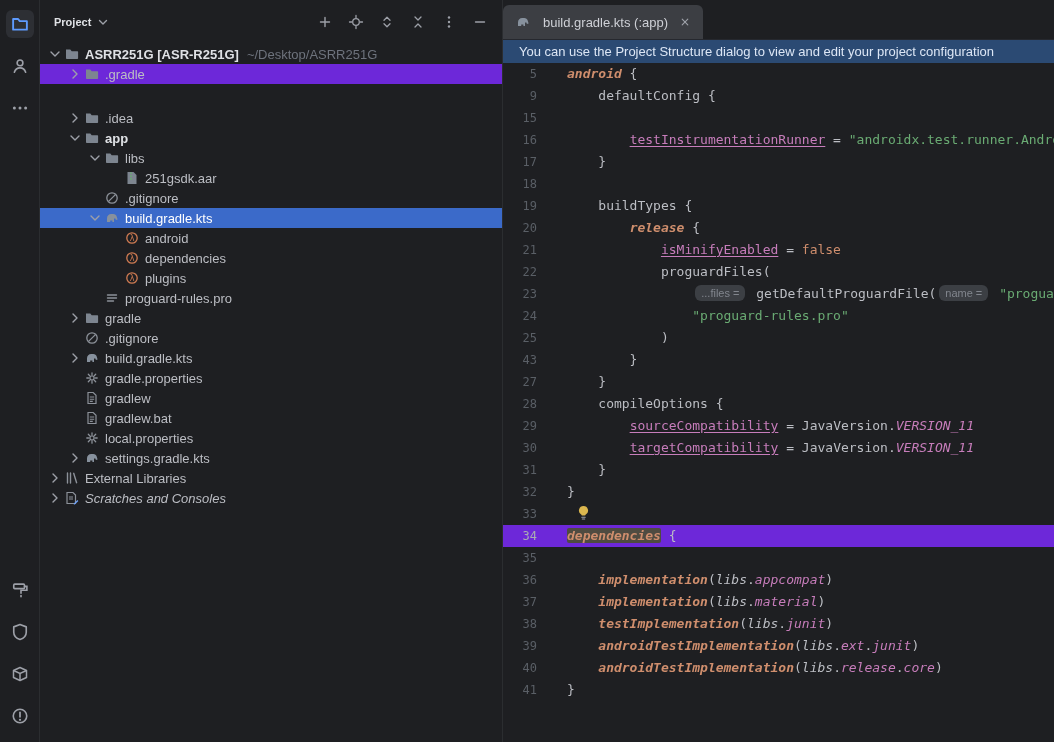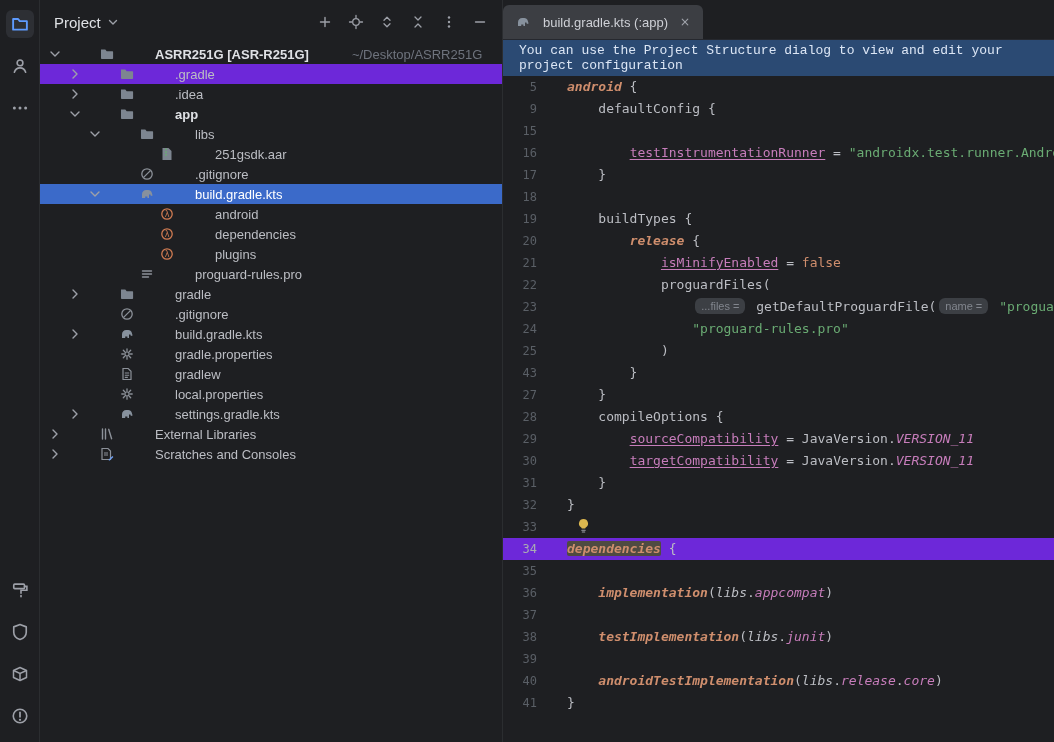--- a/index.html
+++ b/index.html
@@ -14,49 +14,49 @@
   .tw-bottom{margin-top:auto;}
   .tw-btn{width:28px;height:28px;display:flex;align-items:center;justify-content:center;
     border-radius:6px;cursor:pointer;}
   .tw-btn.active{background:#2d2f34;}
 
   
   .project-panel{width:463px;box-sizing:border-box;flex-shrink:0;background:#1e1f22;
     border-right:1px solid #2b2d30;display:flex;flex-direction:column;}
   .pp-header{height:44px;flex-shrink:0;display:flex;align-items:center;
     padding:0 12px 0 14px;box-sizing:border-box;}
-  .pp-title{color:#dfe1e5;font-weight:400;font-size:15px;text-align:right;}
+  .pp-title{color:#dfe1e5;font-weight:700;font-size:11px;text-align:right;}
   .pp-caret{margin-left:4px;display:flex;align-items:center;}
   .pp-tools{margin-left:auto;display:flex;align-items:center;gap:11px;}
   .pp-tool{width:20px;height:20px;display:flex;align-items:center;justify-content:center;
     border-radius:4px;cursor:pointer;}
 
   .tree{flex:1;overflow:hidden;font-size:13px;color:#bcbec4;}
-  .tree-row{height:20px;display:flex;align-items:center;white-space:nowrap;cursor:pointer;gap:35px;}
+  .tree-row{height:20px;display:flex;align-items:center;white-space:nowrap;cursor:pointer;}
   .tree-row.hover{background:#6d28d9;}
   .tree-row.selected{background:#3b6ac9;color:#ffffff;}
   .chev{width:18px;height:16px;flex-shrink:0;display:flex;align-items:center;justify-content:center;}
   .chev.expanded svg{transform:rotate(90deg);}
   .t-icon{width:16px;height:16px;flex-shrink:0;margin-right:5px;display:flex;
     align-items:center;justify-content:center;}
   .t-label.bold{font-weight:700;color:#dfe1e5;}
   .tree-row.selected .t-label,.tree-row.selected .t-label.bold{color:#ffffff;}
   .suffix{color:#6e737d;margin-left:8px;}
 
   
   .editor-area{flex:1;min-width:0;display:flex;flex-direction:column;background:#1e1f22;}
   .tabbar{height:40px;flex-shrink:0;display:flex;align-items:flex-end;background:#1e1f22;
     border-bottom:1px solid #26282e;box-sizing:border-box;}
   .tab{height:34px;display:flex;align-items:center;gap:7px;padding:0 10px 0 12px;
     background:#3c3e43;border-radius:6px 6px 0 0;font-size:13px;color:#ced0d6;cursor:pointer;}
   .tab-close{width:16px;height:16px;display:flex;align-items:center;justify-content:center;
     margin-left:2px;border-radius:3px;cursor:pointer;}
 
-  .banner{height:36px;flex-shrink:0;background:#2b4a73;color:#dce6f5;display:flex;
-    align-items:center;padding:0 16px;font-size:13px;font-family:Liberation Mono, monospace;}
+  .banner{height:23px;flex-shrink:0;background:#2b4a73;color:#dce6f5;display:flex;
+    align-items:center;padding:0 16px;font-size:13px;}
 
   .code{flex:1;overflow:hidden;font-family:"DejaVu Sans Mono","Liberation Mono",monospace;
     font-size:13px;line-height:22px;}
   .cl{height:22px;display:flex;white-space:pre;}
   .cl.caret{background:#6d28d9;align-items:center;}
   .gut{width:46px;flex-shrink:0;box-sizing:border-box;text-align:right;padding-right:12px;
     color:#5a5f66;font-size:12px;line-height:22px;}
   .cl.caret .gut{color:#a9acb3;}
   .src{padding-left:18px;white-space:pre;min-width:0;}
 
@@ -219,21 +219,21 @@
               <path d="M6 4l4 4-4 4" fill="none" stroke="#9da0a8" stroke-width="1.4" stroke-linecap="round" stroke-linejoin="round"></path>
             </svg>
           </span>
           <span class="t-icon">
             <svg width="16" height="16" viewBox="0 0 16 16" xmlns="http://www.w3.org/2000/svg">
               <path d="M2 3.5h4.3l1.4 1.8H13.5a.6.6 0 0 1 .6.6v6.3a.8.8 0 0 1-.8.8H2.8a.8.8 0 0 1-.8-.8V3.5z" fill="#7d8590"></path>
             </svg>
           </span>
           <span class="t-label">.gradle</span>
         </div>
-        <div class="tree-row" style="padding-left: 26px;">
+        <div class="tree-row" style="padding-left: 26px; margin-top: 24px;">
           <span class="chev">
             <svg width="16" height="16" viewBox="0 0 16 16" xmlns="http://www.w3.org/2000/svg">
               <path d="M6 4l4 4-4 4" fill="none" stroke="#9da0a8" stroke-width="1.4" stroke-linecap="round" stroke-linejoin="round"></path>
             </svg>
           </span>
           <span class="t-icon">
             <svg width="16" height="16" viewBox="0 0 16 16" xmlns="http://www.w3.org/2000/svg">
               <path d="M2 3.5h4.3l1.4 1.8H13.5a.6.6 0 0 1 .6.6v6.3a.8.8 0 0 1-.8.8H2.8a.8.8 0 0 1-.8-.8V3.5z" fill="#7d8590"></path>
             </svg>
           </span>
@@ -390,20 +390,30 @@
               <path d="M4 2.5h5.2L12 5.3v8.2H4z" fill="none" stroke="#8c9199" stroke-width="1.2"></path>
               <path d="M5.8 7h4.4M5.8 9.2h4.4M5.8 11.4h3" stroke="#8c9199" stroke-width="1.1"></path>
             </svg>
           </span>
           <span class="t-label">gradlew</span>
         </div>
         <div class="tree-row" style="padding-left: 26px;">
           <span class="chev"></span>
           <span class="t-icon">
             <svg width="16" height="16" viewBox="0 0 16 16" xmlns="http://www.w3.org/2000/svg">
+              <path d="M4 2.5h5.2L12 5.3v8.2H4z" fill="none" stroke="#8c9199" stroke-width="1.2"></path>
+              <path d="M5.8 7h4.4M5.8 9.2h4.4M5.8 11.4h3" stroke="#8c9199" stroke-width="1.1"></path>
+            </svg>
+          </span>
+          <span class="t-label">gradlew.bat</span>
+        </div>
+        <div class="tree-row" style="padding-left: 26px;">
+          <span class="chev"></span>
+          <span class="t-icon">
+            <svg width="16" height="16" viewBox="0 0 16 16" xmlns="http://www.w3.org/2000/svg">
               <circle cx="8" cy="8" r="2.1" fill="none" stroke="#8c9199" stroke-width="1.3"></circle>
               <path d="M8 2.8v1.7M8 11.5v1.7M2.8 8h1.7M11.5 8h1.7M4.3 4.3l1.2 1.2M10.5 10.5l1.2 1.2M11.7 4.3l-1.2 1.2M5.5 10.5l-1.2 1.2" stroke="#8c9199" stroke-width="1.3" stroke-linecap="round"></path>
             </svg>
           </span>
           <span class="t-label">local.properties</span>
         </div>
         <div class="tree-row" style="padding-left: 26px;">
           <span class="chev">
             <svg width="16" height="16" viewBox="0 0 16 16" xmlns="http://www.w3.org/2000/svg">
               <path d="M6 4l4 4-4 4" fill="none" stroke="#9da0a8" stroke-width="1.4" stroke-linecap="round" stroke-linejoin="round"></path>
@@ -422,21 +432,21 @@
               <path d="M6 4l4 4-4 4" fill="none" stroke="#9da0a8" stroke-width="1.4" stroke-linecap="round" stroke-linejoin="round"></path>
             </svg>
           </span>
           <span class="t-icon">
             <svg width="16" height="16" viewBox="0 0 16 16" xmlns="http://www.w3.org/2000/svg">
               <path d="M3.5 3v10M6.5 3v10M9.7 3.3l2.9 9.4" stroke="#8c9199" stroke-width="1.4" stroke-linecap="round"></path>
             </svg>
           </span>
           <span class="t-label">External Libraries</span>
         </div>
-        <div class="tree-row" style="padding-left: 6px;">
+        <div class="tree-row" style="padding-left: 6px; font-style: italic;">
           <span class="chev">
             <svg width="16" height="16" viewBox="0 0 16 16" xmlns="http://www.w3.org/2000/svg">
               <path d="M6 4l4 4-4 4" fill="none" stroke="#9da0a8" stroke-width="1.4" stroke-linecap="round" stroke-linejoin="round"></path>
             </svg>
           </span>
           <span class="t-icon">
             <svg width="16" height="16" viewBox="0 0 16 16" xmlns="http://www.w3.org/2000/svg">
               <path d="M3 2.5h6l2.5 2.5v8.5H3z" fill="none" stroke="#8c9199" stroke-width="1.2"></path>
               <path d="M5 7h4M5 9h4" stroke="#8c9199" stroke-width="1.1"></path>
               <path d="M9.8 13.6l3.6-3.6 1 1-3.6 3.6h-1z" fill="#6ea0f5"></path>
@@ -487,21 +497,21 @@
         <div class="cl"><span class="gut">30</span><span class="src"><span class="tok-p">        </span><span class="tok-v">targetCompatibility</span><span class="tok-p"> = JavaVersion.</span><span class="tok-c">VERSION_11</span></span></div>
         <div class="cl"><span class="gut">31</span><span class="src"><span class="tok-p">    }</span></span></div>
         <div class="cl"><span class="gut">32</span><span class="src"><span class="tok-p">}</span></span></div>
         <div class="cl"><span class="gut">33</span><span class="src"><span><svg class="bulb" width="13" height="16" viewBox="0 0 13 16" xmlns="http://www.w3.org/2000/svg">
                 <path d="M6.5 1a4.5 4.5 0 0 1 2.6 8.2c-.5.4-.8.8-.9 1.3H4.8c-.1-.5-.4-.9-.9-1.3A4.5 4.5 0 0 1 6.5 1z" fill="#dcb74f"></path>
                 <path d="M4.8 12.2h3.4M5.3 14h2.4" stroke="#9da0a8" stroke-width="1.1" stroke-linecap="round"></path>
               </svg></span></span></div>
         <div class="cl caret"><span class="gut">34</span><span class="src"><span class="tok-f tok-occ">dependencies</span><span class="tok-p"> {</span></span></div>
         <div class="cl"><span class="gut">35</span><span class="src"></span></div>
         <div class="cl"><span class="gut">36</span><span class="src"><span class="tok-p">    </span><span class="tok-f">implementation</span><span class="tok-p">(</span><span class="tok-i">libs</span><span class="tok-p">.</span><span class="tok-e">appcompat</span><span class="tok-p">)</span></span></div>
-        <div class="cl"><span class="gut">37</span></div>
+        <div class="cl"><span class="gut">37</span><span class="src"><span class="tok-p">    </span><span class="tok-f">implementation</span><span class="tok-p">(</span><span class="tok-i">libs</span><span class="tok-p">.</span><span class="tok-e">material</span><span class="tok-p">)</span></span></div>
         <div class="cl"><span class="gut">38</span><span class="src"><span class="tok-p">    </span><span class="tok-f">testImplementation</span><span class="tok-p">(</span><span class="tok-i">libs</span><span class="tok-p">.</span><span class="tok-e">junit</span><span class="tok-p">)</span></span></div>
-        <div class="cl"><span class="gut">39</span></div>
+        <div class="cl"><span class="gut">39</span><span class="src"><span class="tok-p">    </span><span class="tok-f">androidTestImplementation</span><span class="tok-p">(</span><span class="tok-i">libs</span><span class="tok-p">.</span><span class="tok-e">ext</span><span class="tok-p">.</span><span class="tok-e">junit</span><span class="tok-p">)</span></span></div>
         <div class="cl"><span class="gut">40</span><span class="src"><span class="tok-p">    </span><span class="tok-f">androidTestImplementation</span><span class="tok-p">(</span><span class="tok-i">libs</span><span class="tok-p">.</span><span class="tok-e">release</span><span class="tok-p">.</span><span class="tok-e">core</span><span class="tok-p">)</span></span></div>
         <div class="cl"><span class="gut">41</span><span class="src"><span class="tok-p">}</span></span></div>
       </div>
   </div>
 
 </div>
 
 </body></html>

